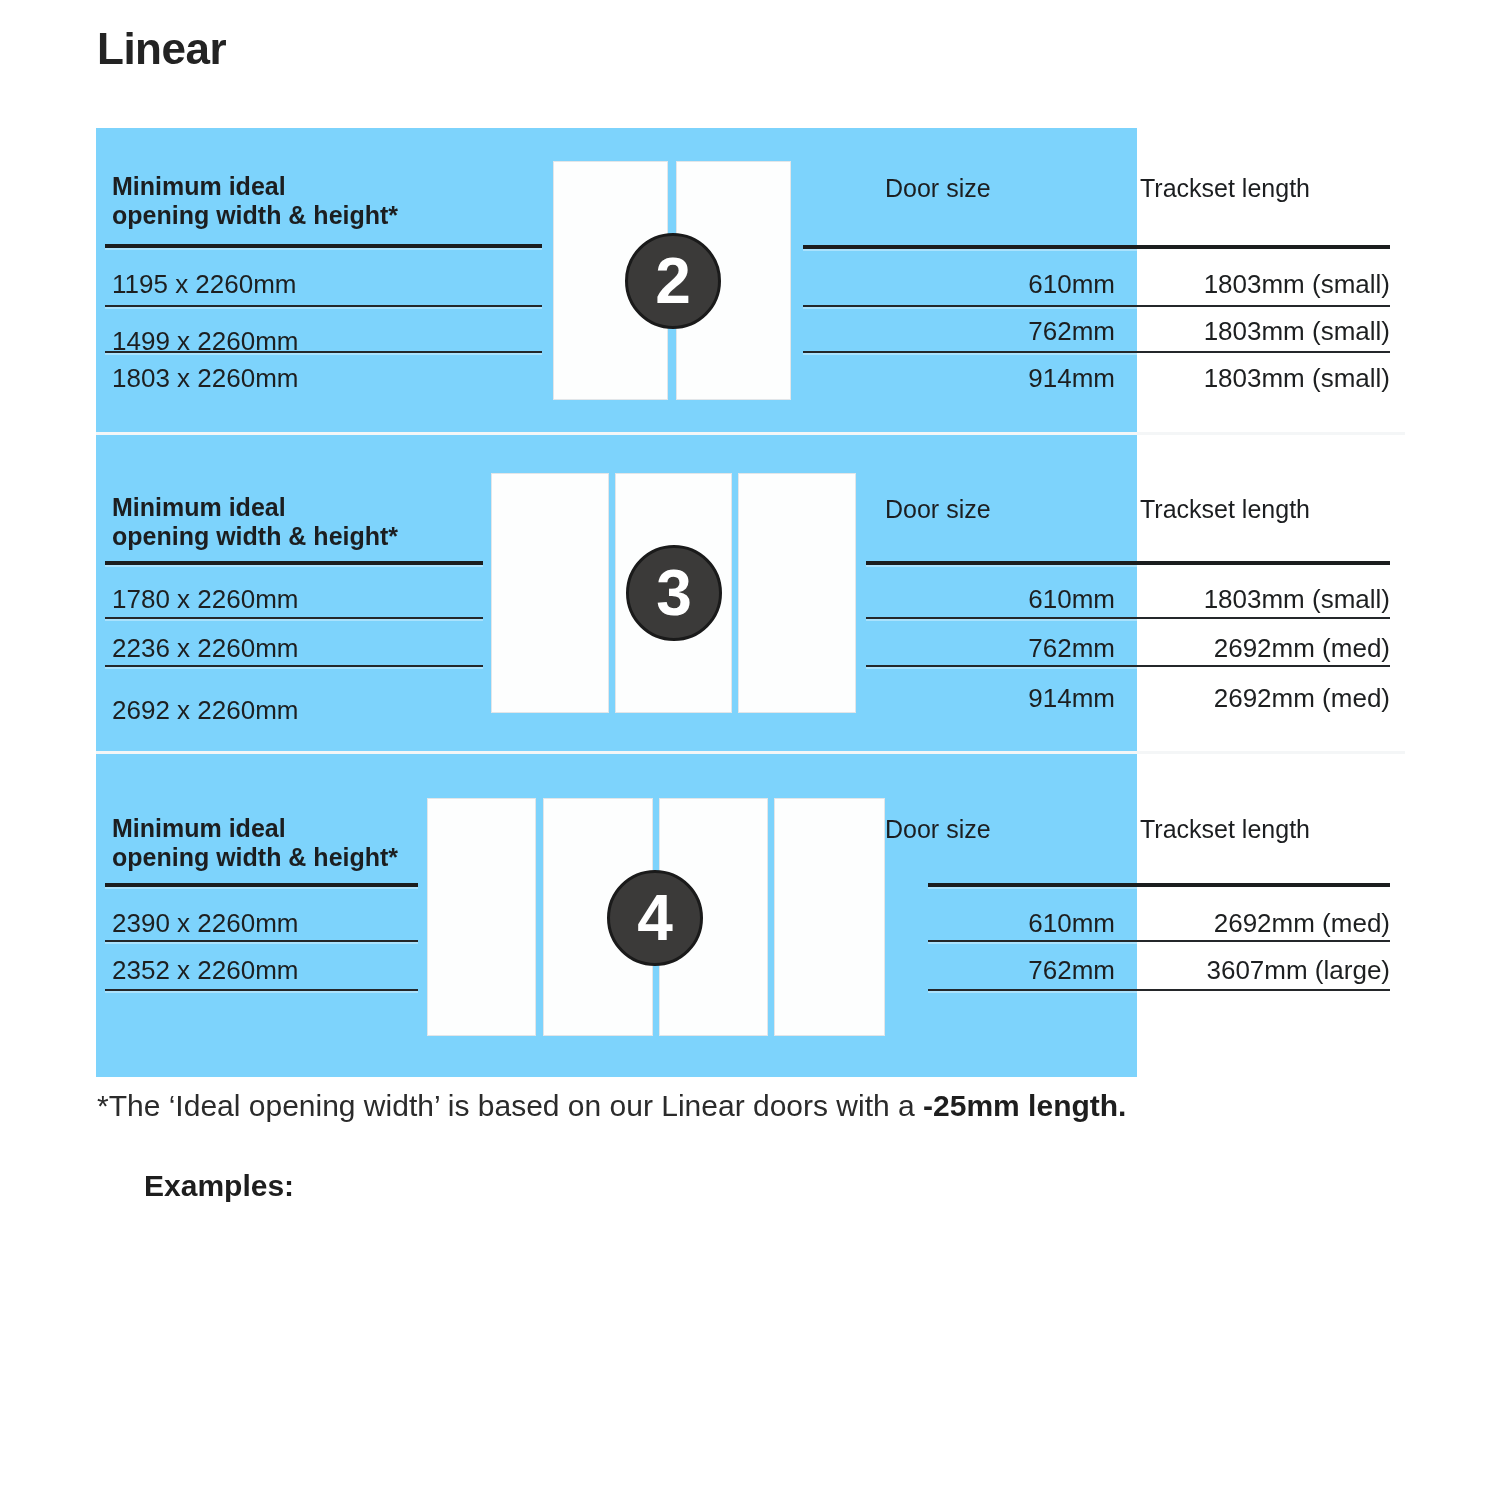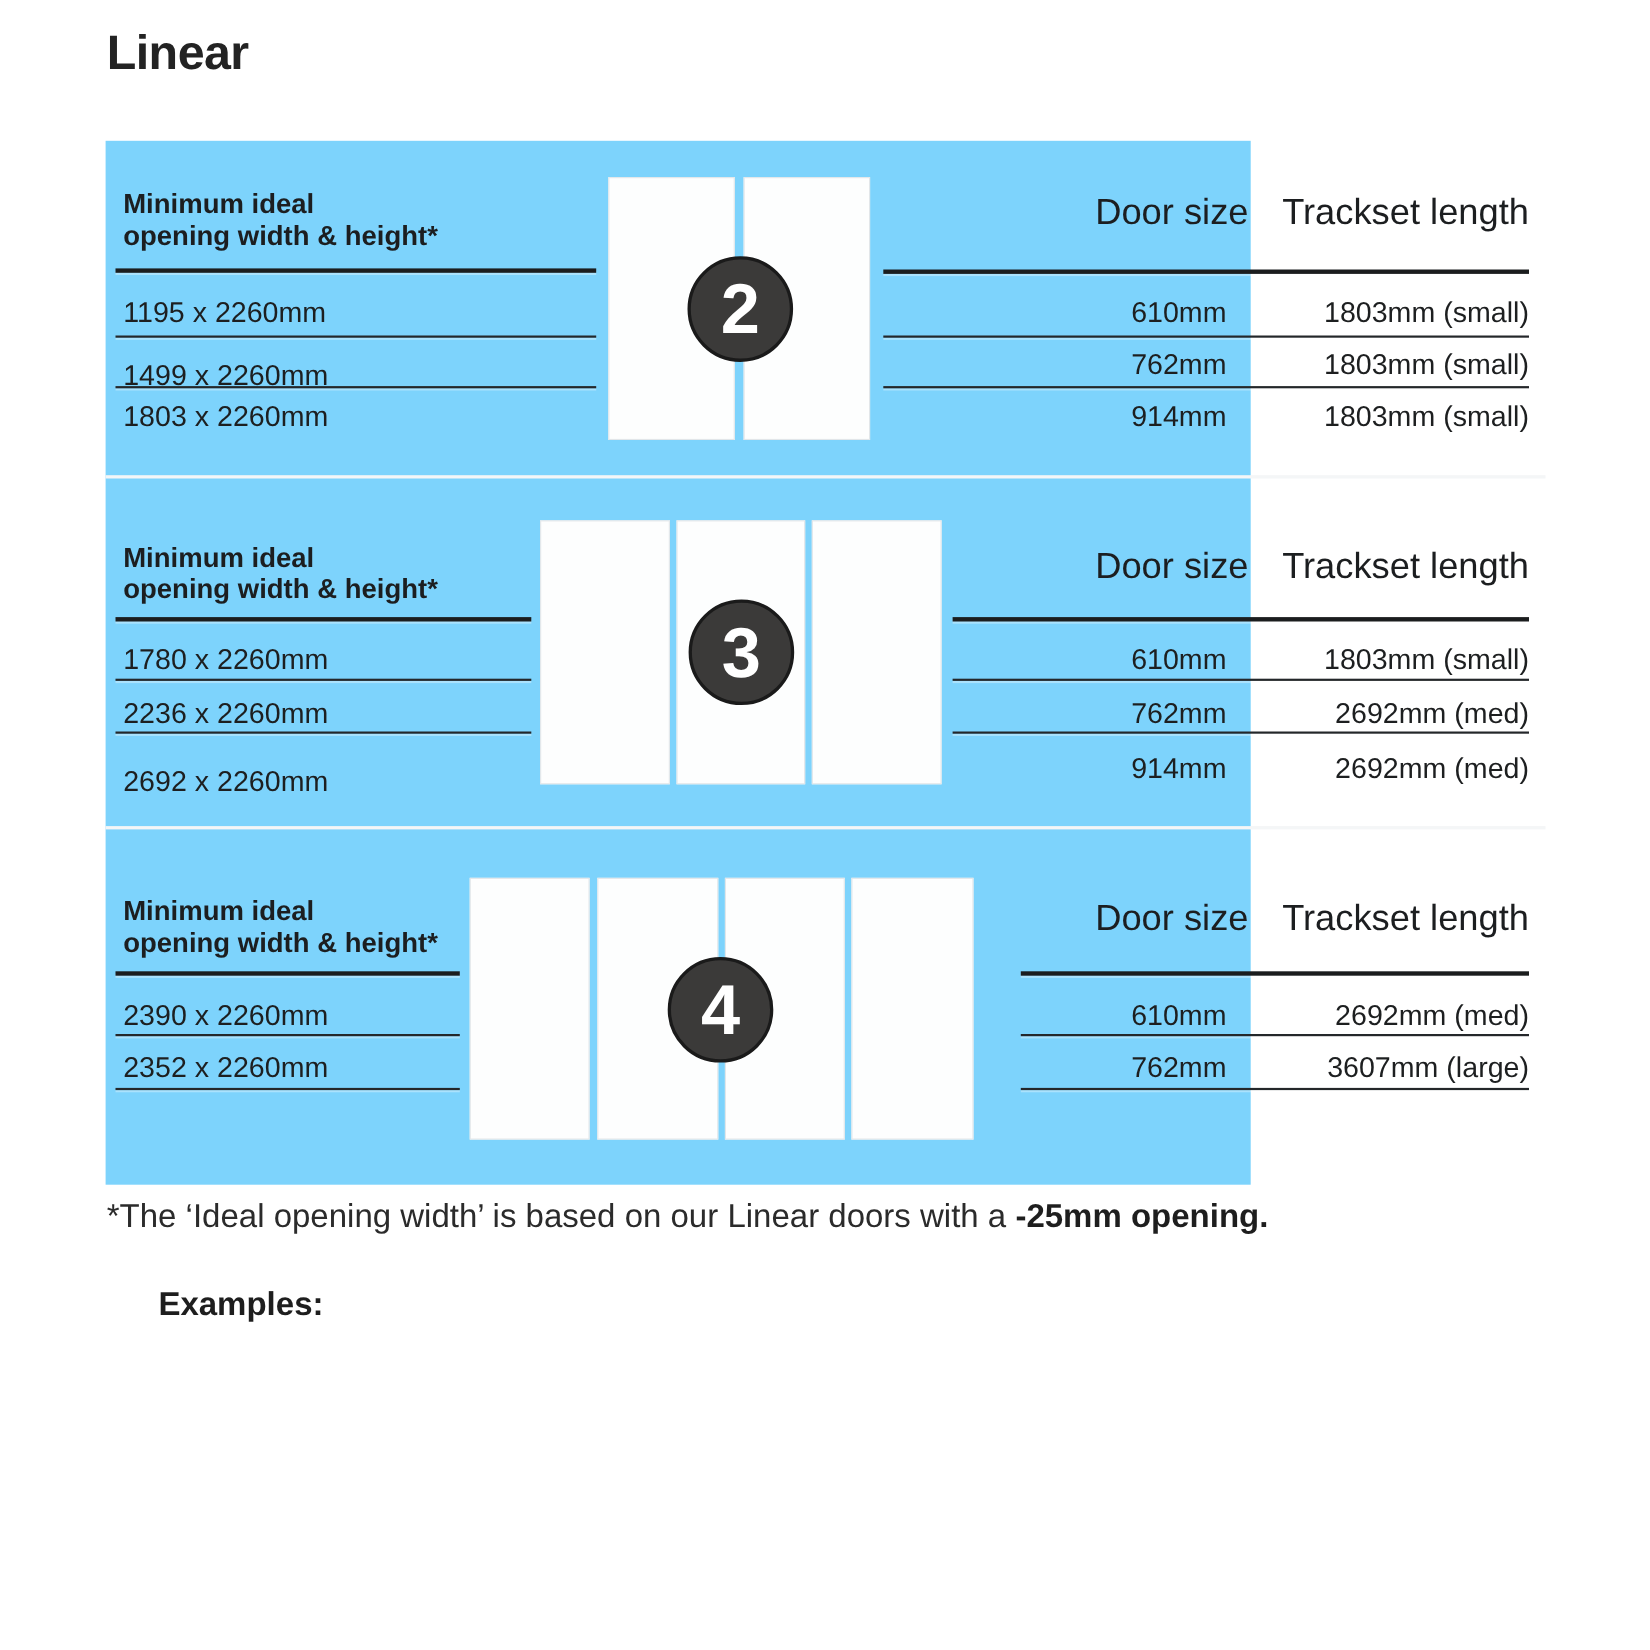--- a/index.html
+++ b/index.html
@@ -14,21 +14,21 @@
   }
   .panel{
     position:absolute;left:96px;top:95px;width:1041px;height:949px;
     background:#7dd3fc;
     margin-top:33px;
   }
   .hdr{
     position:absolute;font-size:25px;font-weight:bold;line-height:29px;color:#1c1e20;
   }
   .colhdr{
-    position:absolute;font-size:33px;color:#1c1e20;text-align:right;
+    position:absolute;font-size:25px;color:#1c1e20;text-align:left;
   }
   .val{
     position:absolute;font-size:26px;color:#1d1f20;white-space:nowrap;
   }
   .val.right{text-align:right;}
   .rule-thick{
     position:absolute;height:4px;background:#1b1d1e;
     box-shadow:0 2px 0 rgba(255,255,255,0.35);
   }
   .rule-thin{
@@ -148,21 +148,21 @@
   <div class="rule-thick" style="left:832px;top:755px;width:462px;"></div>
   <div class="val right" style="left:769px;top:780px;width:250px;">610mm</div>
   <div class="val right" style="left:1044px;top:780px;width:250px;">2692mm (med)</div>
   <div class="rule-thin" style="left:832px;top:812px;width:462px;"></div>
   <div class="val right" style="left:769px;top:827px;width:250px;">762mm</div>
   <div class="val right" style="left:1044px;top:827px;width:250px;">3607mm (large)</div>
   <div class="rule-thin" style="left:832px;top:861px;width:462px;"></div>
 
 </div>
 
-<div class="note"><span>*The ‘Ideal opening width’ is based on our Linear doors with a </span><b>-25mm opening.</b></div>
+<div class="note"><span>*The ‘Ideal opening width’ is based on our Linear doors with a </span><b>-25mm length.</b></div>
 
 <div class="ex-heading">Examples:</div>
 
 <div class="ex-lines">
   
   
   
   
 </div>
 

